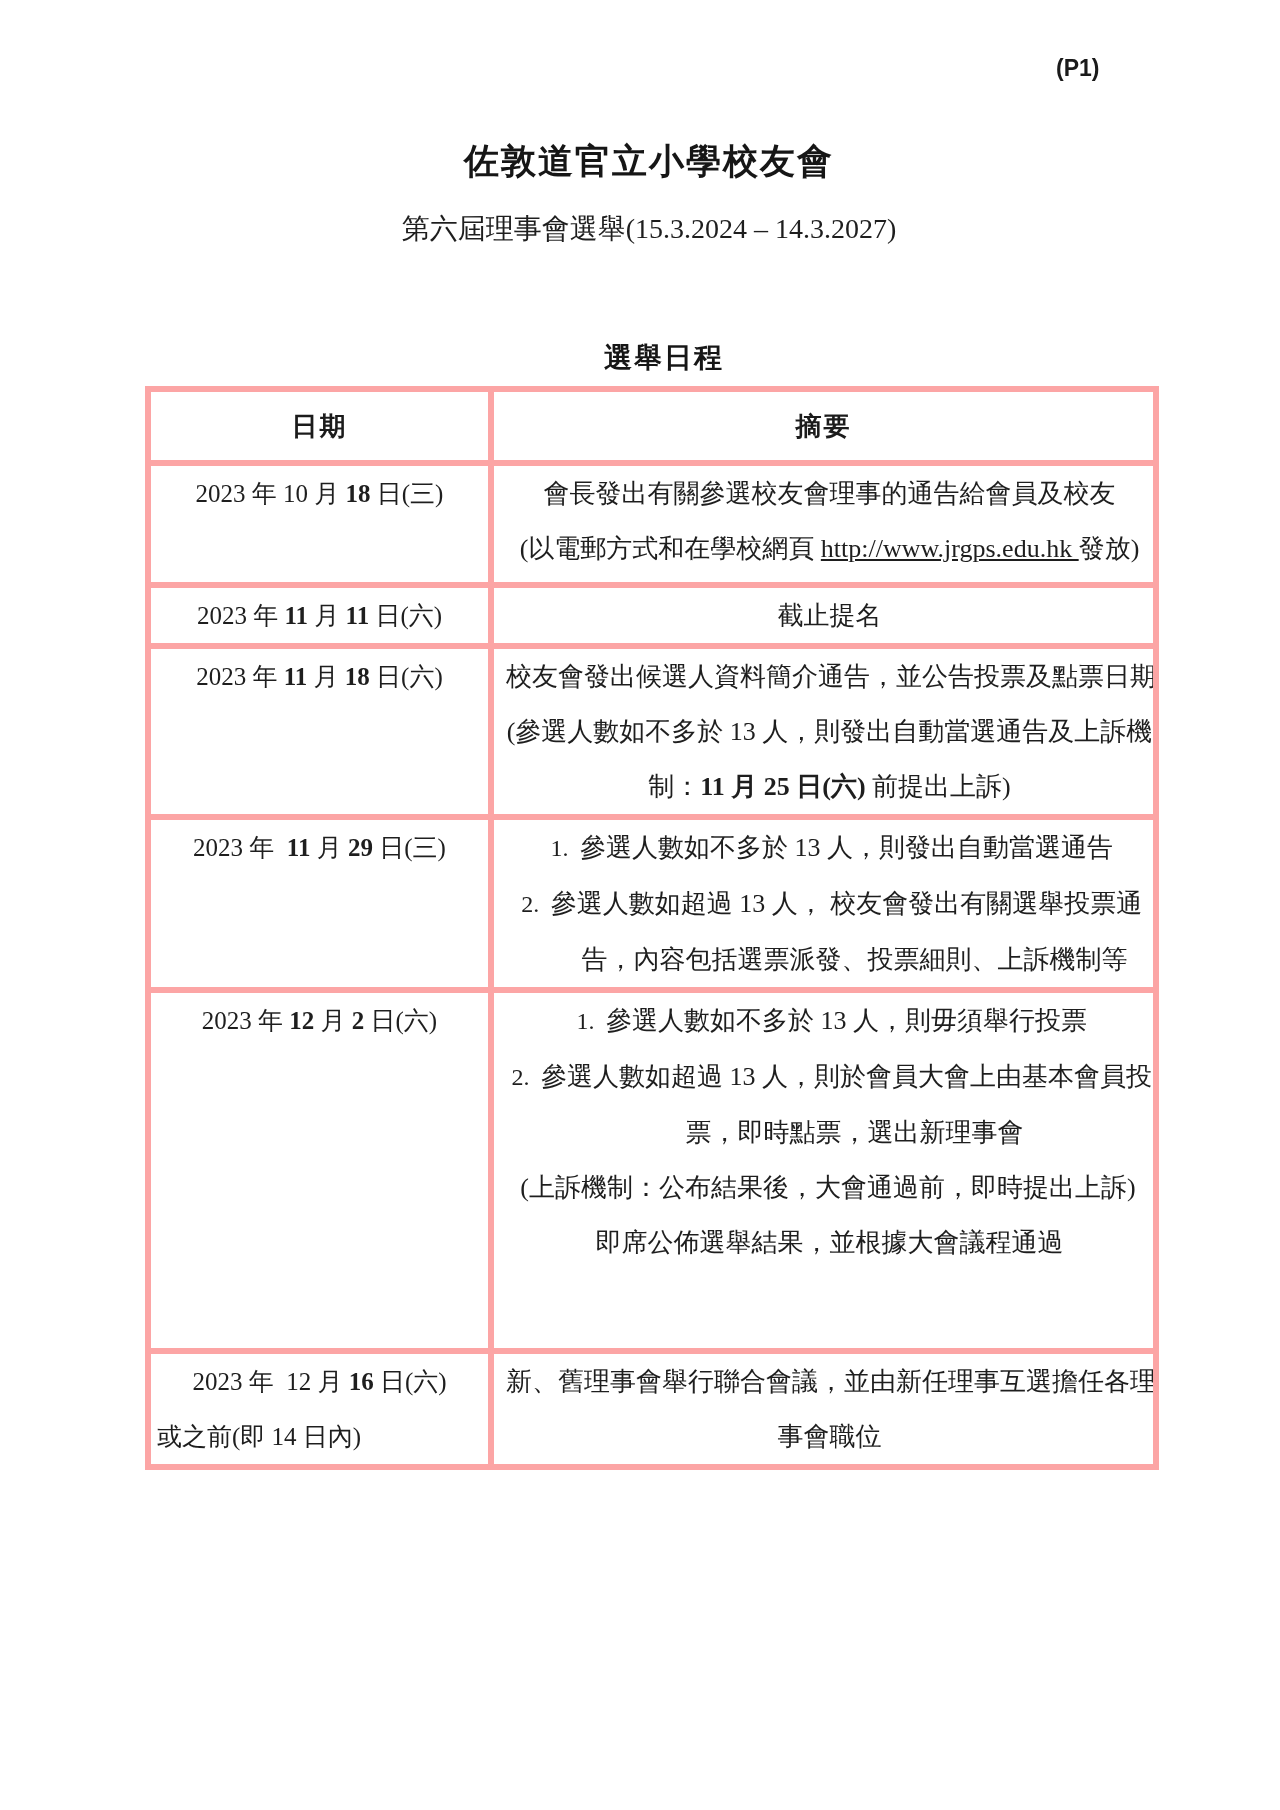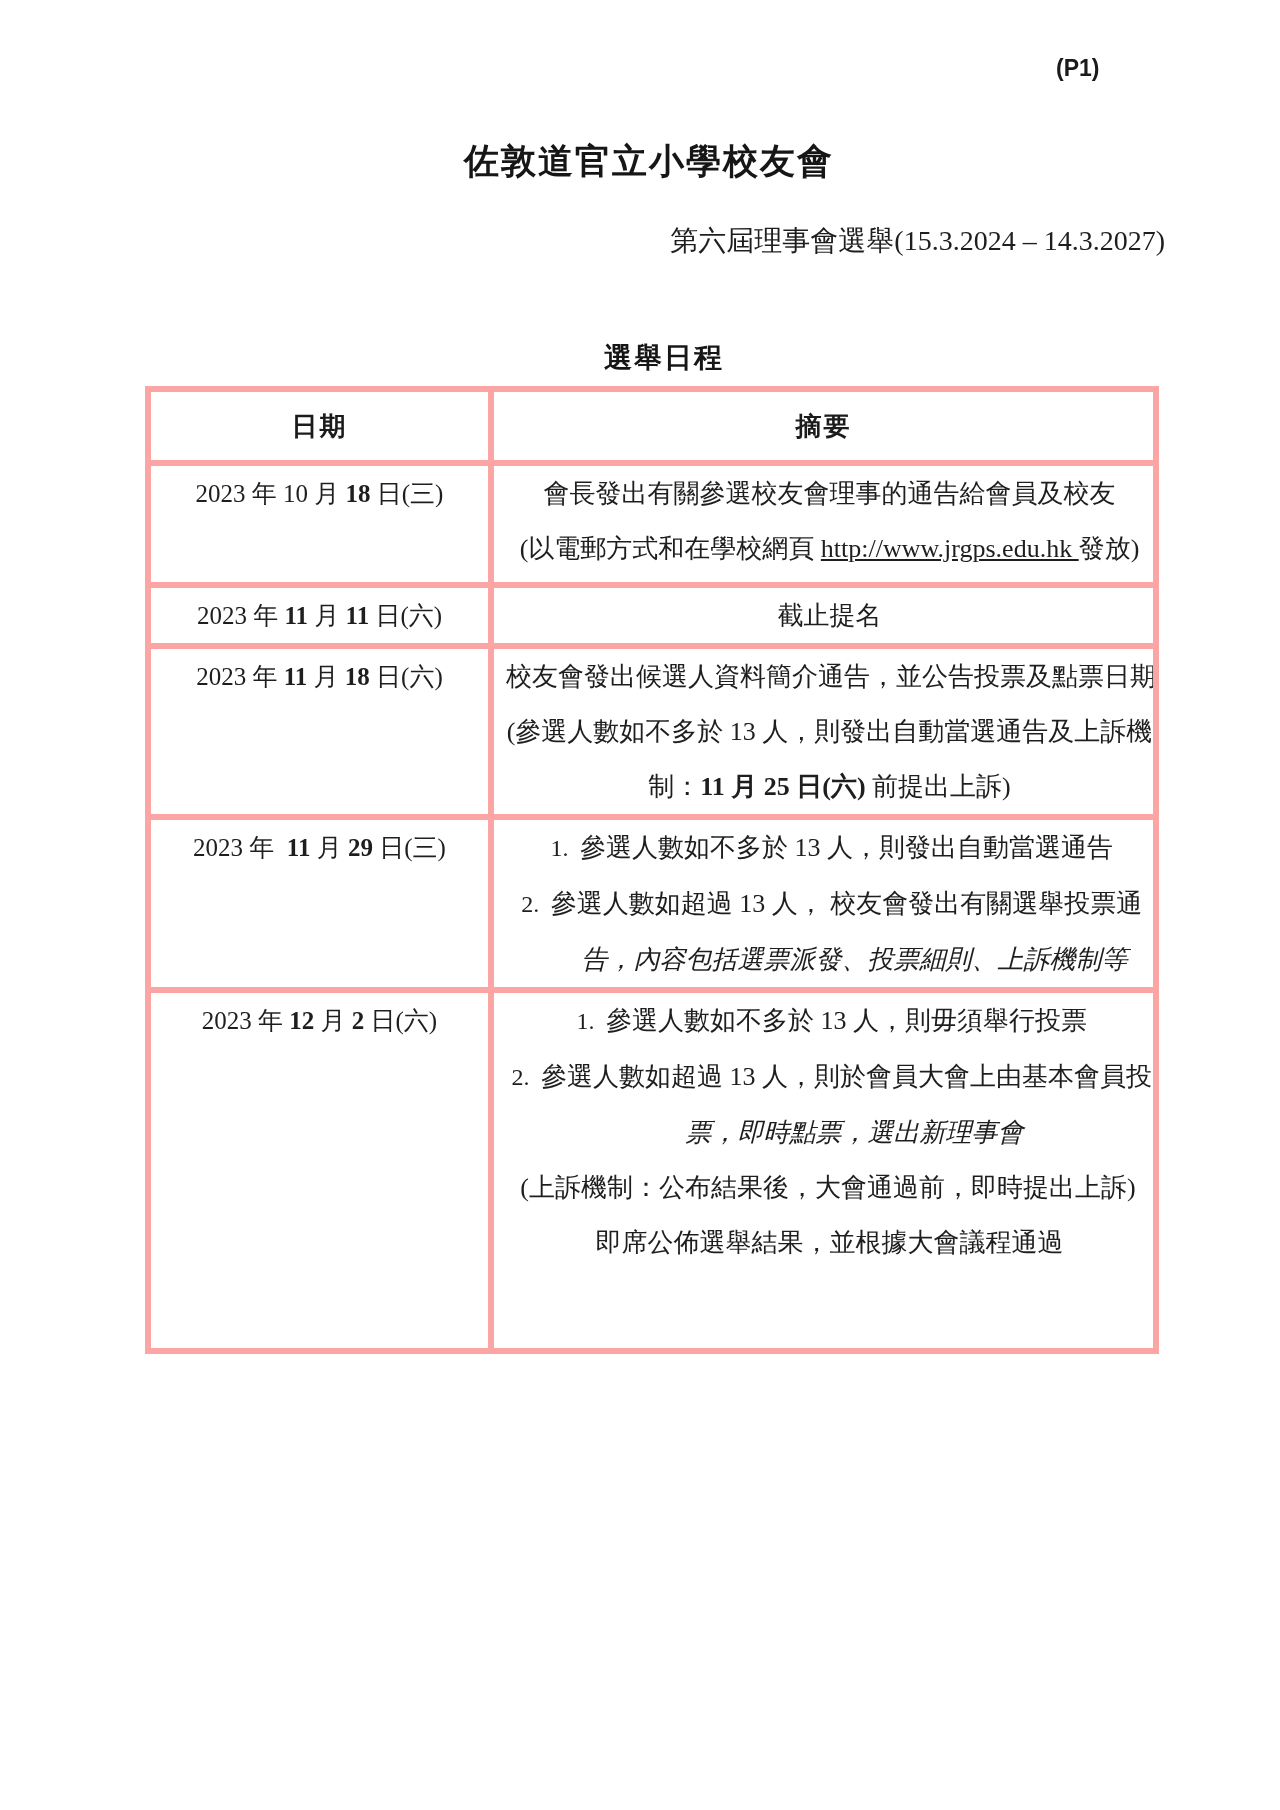--- a/index.html
+++ b/index.html
@@ -10,22 +10,22 @@
   .page-number{
     position:absolute;top:55px;left:1056px;
     font-family:"Liberation Sans","DejaVu Sans",sans-serif;
     font-weight:600;font-size:23px;color:#1a1a1a;
   }
   .doc-title{
     position:absolute;top:138px;left:145px;width:1008px;margin:0;
     text-align:center;font-size:35px;font-weight:bold;letter-spacing:2px;color:#161616;
   }
   .doc-subtitle{
-    position:absolute;top:210px;left:145px;width:1008px;margin:12px;
-    text-align:right;font-size:28px;font-weight:normal;color:#1e1e1e;
+    position:absolute;top:210px;left:145px;width:1008px;margin:0;
+    text-align:center;font-size:28px;font-weight:normal;color:#1e1e1e;
   }
   .section-title{
     position:absolute;top:324px;left:145px;width:1008px;margin:15px;
     text-align:center;font-size:28px;font-weight:bold;letter-spacing:2px;color:#161616;
   }
   table.schedule{
     position:absolute;top:386px;left:145px;width:1008px;
     border-collapse:collapse;table-layout:fixed;
   }
   table.schedule th, table.schedule td{
@@ -36,21 +36,21 @@
     vertical-align:middle;letter-spacing:2px;color:#1b1b1b;
   }
   td{font-size:26px;}
   td.date-cell{text-align:center;padding-top:4px;font-size:25px;}
   td.summary-cell{text-align:left;padding-top:4px;}
   .line{line-height:55px;white-space:pre;text-align:center;}
   .date-line{text-align:center;}
   .date-line.flush{text-align:left;padding-left:6px;}
   .line-plain{padding-left:12px;}
   .line-num{padding-left:5px;}
-  .line-cont{padding-left:62px;font-style:italic;}
+  .line-cont{padding-left:62px;}
   .line-paren{padding-left:9px;}
   .num-label{display:inline-block;width:41px;font-size:24px;}
   .b{font-weight:bold;}
   .u{text-decoration:underline;}
 </style>
 </head>
 <body>
 
 <div class="page">
   <div class="page-number">(P1)</div>
@@ -112,15 +112,25 @@
             <div class="line date-line"><span>2023 年 </span><span class="b">12</span><span> 月 </span><span class="b">2</span><span> 日(六)</span></div>
           </td>
           <td class="summary-cell">
             <div class="line line-num"><span class="num-label">1.</span><span>參選人數如不多於 13 人，則毋須舉行投票</span></div>
             <div class="line line-num"><span class="num-label">2.</span><span>參選人數如超過 13 人，則於會員大會上由基本會員投</span></div>
             <div class="line line-cont"><span>票，即時點票，選出新理事會</span></div>
             <div class="line line-paren"><span>(上訴機制：公布結果後，大會通過前，即時提出上訴)</span></div>
             <div class="line line-plain"><span>即席公佈選舉結果，並根據大會議程通過</span></div>
           </td>
         </tr>
+        <tr style="height: 109px;">
+          <td class="date-cell">
+            <div class="line date-line"><span>2023 年  12 月 </span><span class="b">16</span><span> 日(六)</span></div>
+            <div class="line date-line flush"><span>或之前(即 14 日內)</span></div>
+          </td>
+          <td class="summary-cell">
+            <div class="line line-plain"><span>新、舊理事會舉行聯合會議，並由新任理事互選擔任各理</span></div>
+            <div class="line line-plain"><span>事會職位</span></div>
+          </td>
+        </tr>
       </tbody>
   </table>
 </div>
 
 </body></html>

